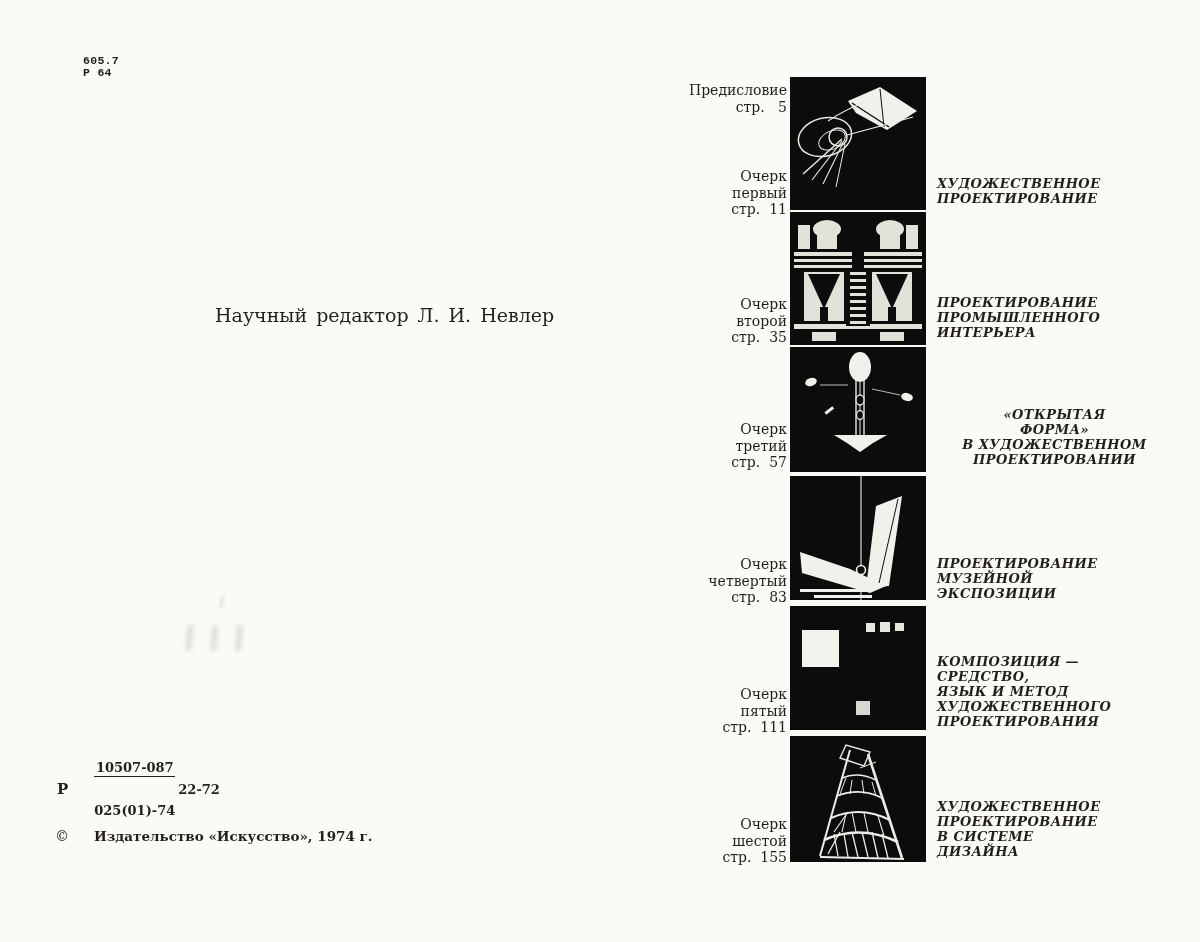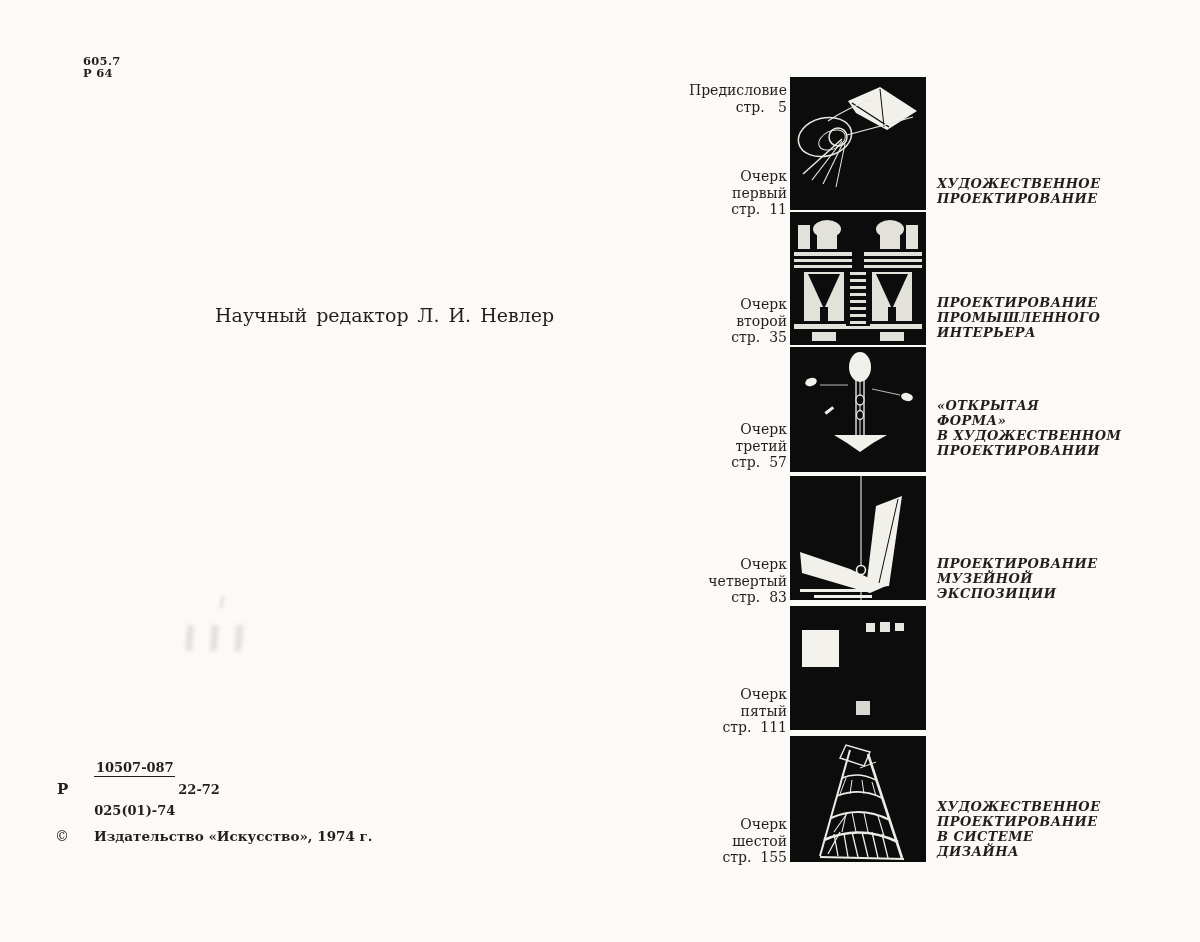--- a/index.html
+++ b/index.html
@@ -3,21 +3,21 @@
 <meta charset="utf-8">
 <style>
   html,body{margin:0;padding:0;background:#ffffff;}
   .spread{
     position:relative;width:1200px;height:942px;overflow:hidden;
     background:#fbfaf6;color:#221f1b;
     font-family:"DejaVu Serif","Liberation Serif",serif;
   }
   .abs{position:absolute;}
   
-  .catalog-code{left:83px;top:55px;font-size:11.5px;line-height:12px;font-weight:bold;white-space:pre;letter-spacing:.3px;}
+  .catalog-code{left:83px;top:55px;font-size:11.5px;line-height:12px;font-weight:bold;white-space:pre;letter-spacing:.3px;font-family:Liberation Mono, monospace;}
   .editor-line{left:187px;top:304px;font-size:19px;word-spacing:3px;margin-left:28px;}
   .index-row{left:57px;top:760px;display:flex;align-items:center;font-weight:bold;}
   .index-letter{font-size:15px;margin-right:26px;}
   .index-stack{display:inline-block;text-align:center;font-size:13px;line-height:15px;}
   .index-num{display:block;border-bottom:1.6px solid #221f1b;padding:0 1px 1px;}
   .index-den{display:block;padding-top:1px;margin-top:25px;}
   .index-suffix{font-size:13px;margin-left:3px;}
   .copyright-row{left:55px;top:828px;display:flex;align-items:baseline;font-weight:bold;font-size:13.5px;}
   .copyright-sym{margin-right:25px;font-weight:normal;font-size:14px;}
   .smudge{filter:blur(2px);opacity:.32;background:
@@ -76,27 +76,32 @@
 стр.  111</div>
   <div class="abs toc-label" style="top:816px;">Очерк
 шестой
 стр.  155</div>
 
   <div class="abs toc-title" style="top:176px;">ХУДОЖЕСТВЕННОЕ
 ПРОЕКТИРОВАНИЕ</div>
   <div class="abs toc-title" style="top:295px;">ПРОЕКТИРОВАНИЕ
 ПРОМЫШЛЕННОГО
 ИНТЕРЬЕРА</div>
-  <div class="abs toc-title" style="top:398px;">«ОТКРЫТАЯ
+  <div class="abs toc-title" style="top:407px;text-align:center;">«ОТКРЫТАЯ
 ФОРМА»
 В ХУДОЖЕСТВЕННОМ
 ПРОЕКТИРОВАНИИ</div>
   <div class="abs toc-title" style="top:556px;">ПРОЕКТИРОВАНИЕ
 МУЗЕЙНОЙ
 ЭКСПОЗИЦИИ</div>
+  <div class="abs toc-title" style="top:654px;">КОМПОЗИЦИЯ —
+СРЕДСТВО,
+ЯЗЫК И МЕТОД
+ХУДОЖЕСТВЕННОГО
+ПРОЕКТИРОВАНИЯ</div>
   <div class="abs toc-title" style="top:799px;">ХУДОЖЕСТВЕННОЕ
 ПРОЕКТИРОВАНИЕ
 В СИСТЕМЕ
 ДИЗАЙНА</div>
 
   <div class="abs thumb" style="top:77px;height:133px;">
     <svg width="136" height="133" viewBox="0 0 136 133">
       <rect width="136" height="133" fill="#0c0c0c"></rect>
       <g>
         <polygon points="58,24 90,10 127,34 97,53 66,36" fill="#f1f0ea"></polygon>

